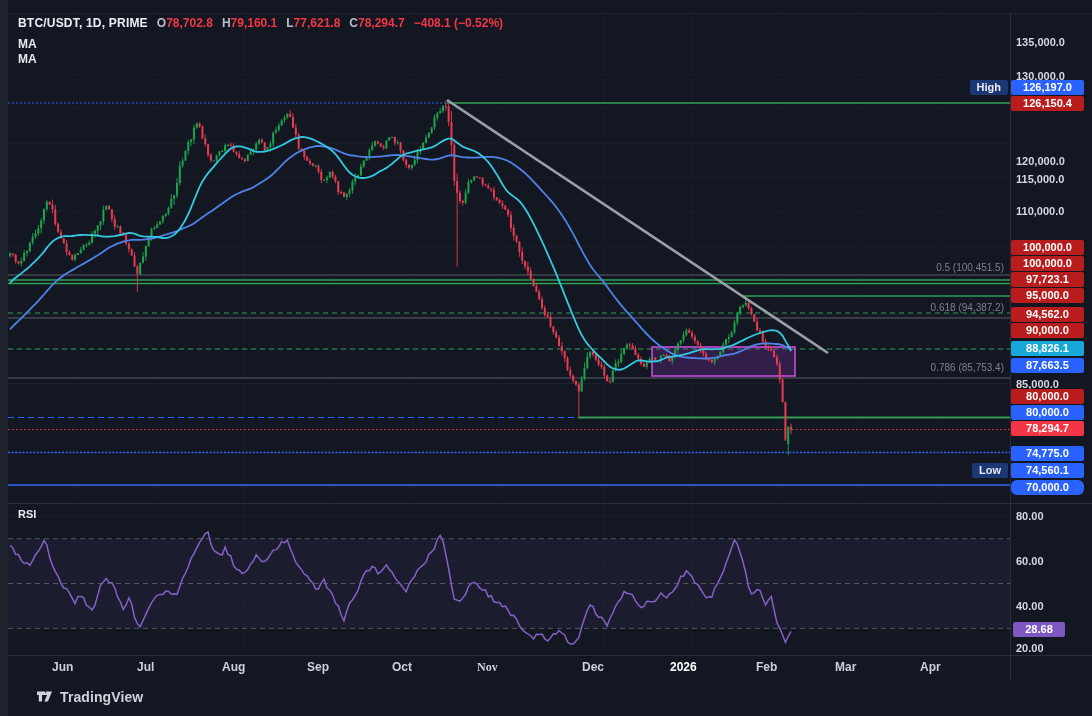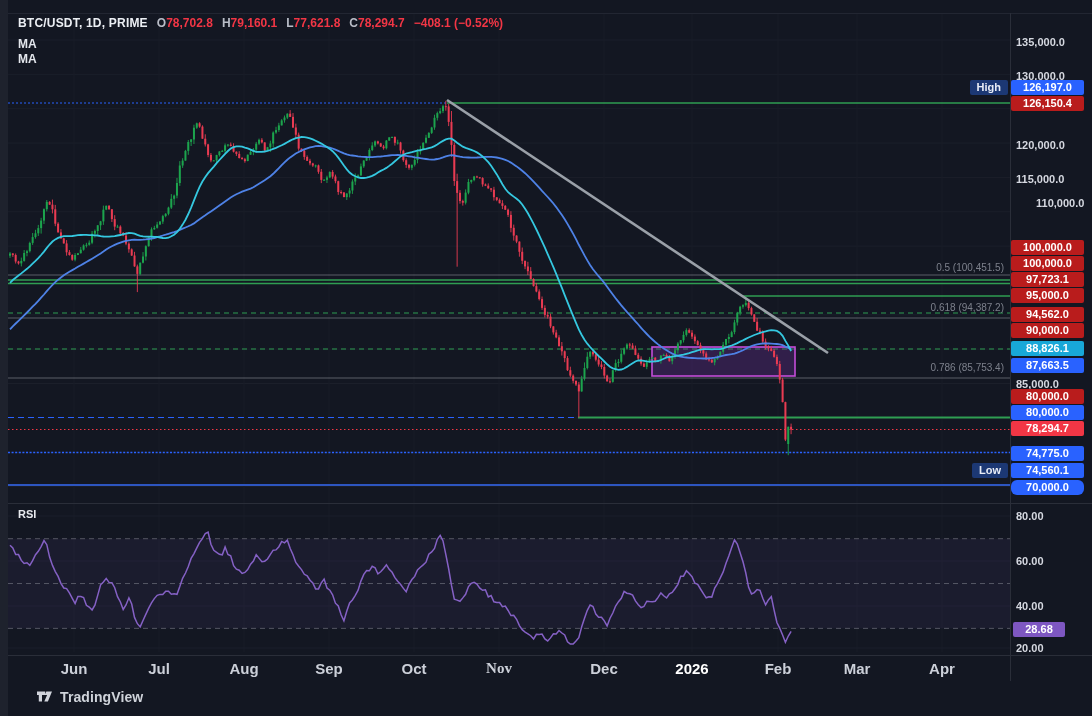--- a/index.html
+++ b/index.html
@@ -21,22 +21,22 @@
   .badge{position:absolute;left:1011px;width:73px;height:15px;line-height:15px;text-align:center;
          font-size:11px;font-weight:700;color:#fff;border-radius:2px;}
   .b-green{background:#b91c1c;}
   .b-blue{background:#2962ff;}
   .b-cyan{background:#18a8d8;}
   .b-red{background:#f23645;}
   .b-purple{background:#7e57c2;}
   .tag{position:absolute;right:84px;height:15px;line-height:15px;padding:0 7px;border-radius:2px;
        background:#1c3874;color:#e8ecf6;font-size:11px;font-weight:700;}
   .fib{position:absolute;right:88px;font-size:10px;color:#7d818c;height:12px;line-height:12px;}
-  .tlabel{position:absolute;top:660px;width:44px;margin-left:-22px;text-align:center;
-          font-size:15px;font-weight:700;color:#ccd0d9;}
+  .tlabel{position:absolute;top:660px;width:44px;margin-left:-22px;
+          font-size:12px;font-weight:700;color:#ccd0d9;}
   .tlabel.bold{color:#ffffff;}
   .rsi-label{left:18px;top:508px;font-size:11px;font-weight:700;color:#e8eaef;}
   
   .brand{left:36px;top:688px;display:flex;align-items:flex-end;gap:7px;color:#cfd3da;}
   .brand .bt{font-size:14px;font-weight:700;letter-spacing:.1px;}
 </style>
 </head>
 <body>
 
 <div id="app">
@@ -670,23 +670,23 @@
   <div class="abs rsi-label">RSI</div>
 
   <div id="fibs">
       <div class="fib" style="top: 262px;">0.5 (100,451.5)</div>
       <div class="fib" style="top: 302px;">0.618 (94,387.2)</div>
       <div class="fib" style="top: 362px;">0.786 (85,753.4)</div>
     </div>
   <div id="paxis">
       <div class="tick" style="top: 35px;">135,000.0</div>
       <div class="tick" style="top: 69px;">130,000.0</div>
-      <div class="tick" style="top: 138px;">120,000.0</div>
+      <div class="tick" style="top: 154px;">120,000.0</div>
       <div class="tick" style="top: 172px;">115,000.0</div>
-      <div class="tick" style="top: 196px; margin-left: 20px;">110,000.0</div>
+      <div class="tick" style="top: 204px;">110,000.0</div>
       <div class="tick" style="top: 377px;">85,000.0</div>
       <div class="tag" style="top: 79.5px;">High</div>
       <div class="badge b-blue" style="top: 79.5px;">126,197.0</div>
       <div class="badge b-green" style="top: 95.5px;">126,150.4</div>
       <div class="badge b-green" style="top: 239.5px;">100,000.0</div>
       <div class="badge b-green" style="top: 255.5px;">100,000.0</div>
       <div class="badge b-green" style="top: 271.5px;">97,723.1</div>
       <div class="badge b-green" style="top: 287.5px;">95,000.0</div>
       <div class="badge b-green" style="top: 306.5px;">94,562.0</div>
       <div class="badge b-green" style="top: 322.5px;">90,000.0</div>

